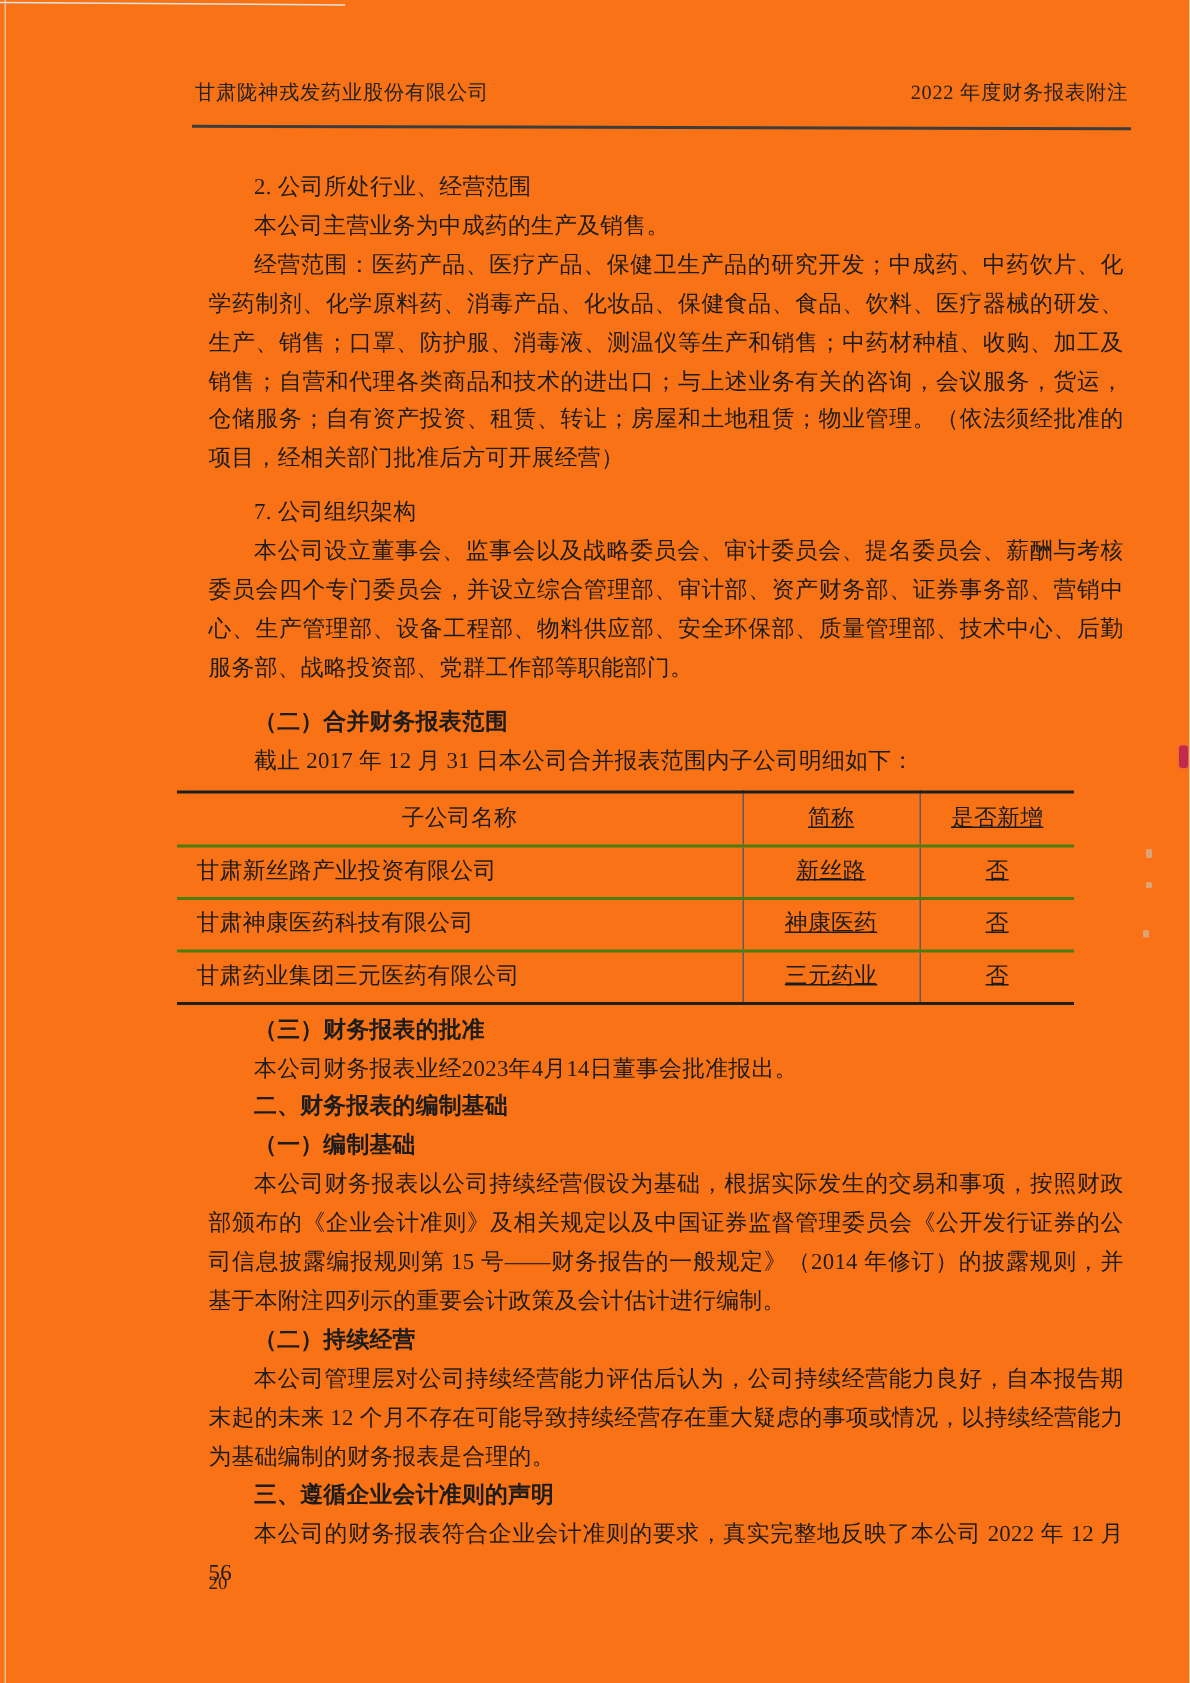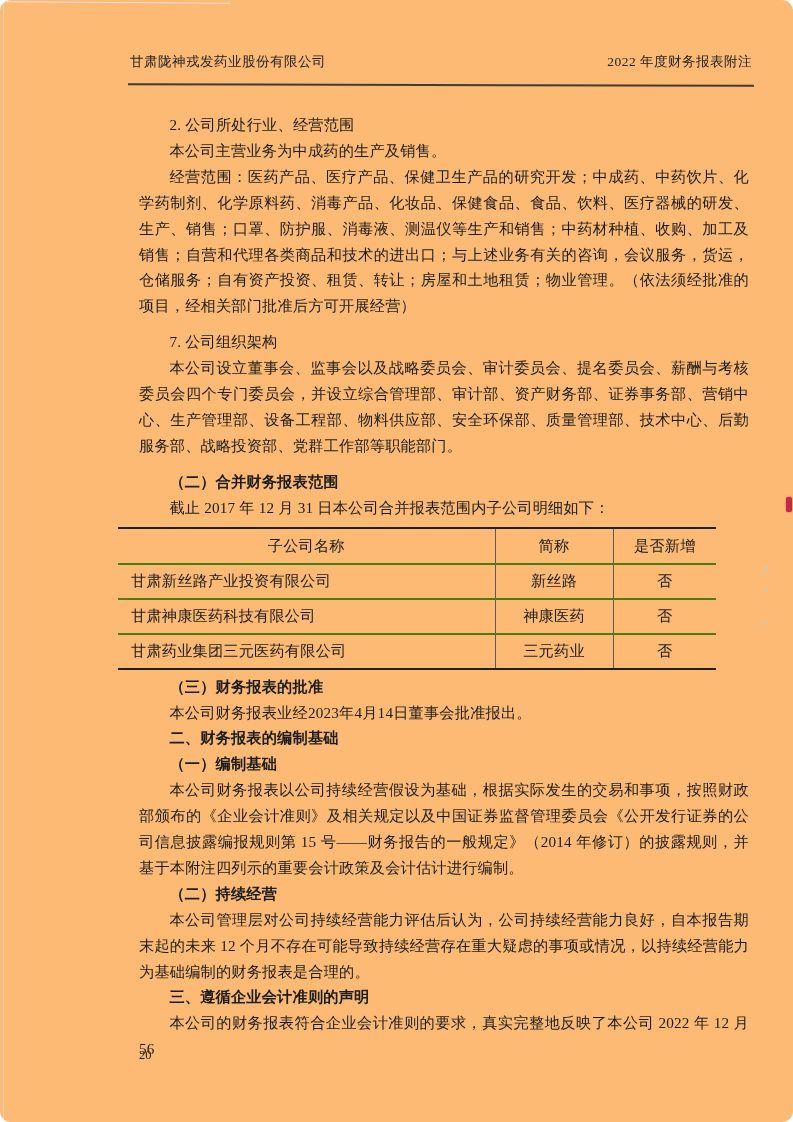--- a/index.html
+++ b/index.html
@@ -4,25 +4,24 @@
 <style>
   html, body {
     margin: 0;
     padding: 0;
     background: #ffffff;
   }
   .page {
     position: relative;
     width: 793px;
     height: 1122px;
-    background: #fdba74;
+    background: #f97316;
     overflow: hidden;
     font-family: "Liberation Serif", "DejaVu Serif", serif;
     color: #1c1c1c;
-    border-radius: 11px;
   }
   
   .edge-left {
     position: absolute;
     left: 3px; top: 0;
     width: 1px; height: 100%;
     background: #d8d8d8;
     opacity: .7;
   }
   .edge-top {
@@ -102,21 +101,21 @@
   table.subs th, table.subs td {
     font-weight: normal;
     height: 33px;
     padding: 0 4px;
     text-align: center;
     vertical-align: middle;
     border-bottom: 2px solid #4d7c0f;
   }
   table.subs thead th { height: 34px; }
   table.subs tbody tr:last-child td { border-bottom: none; }
-  table.subs th + th, table.subs td + td { border-left: 1px solid #5c5c5c; }
+  table.subs th + th, table.subs td + td { border-left: 1px solid #5c5c5c; text-decoration: underline; }
   table.subs td.name { text-align: left; padding-left: 13px; }
   .col-name { width: 377px; }
   .col-short { width: 118px; }
   .col-new { width: 103px; }
 
   .page-footer {
     position: absolute;
     top: 1048px;
     left: 139px;
     width: 570px;

